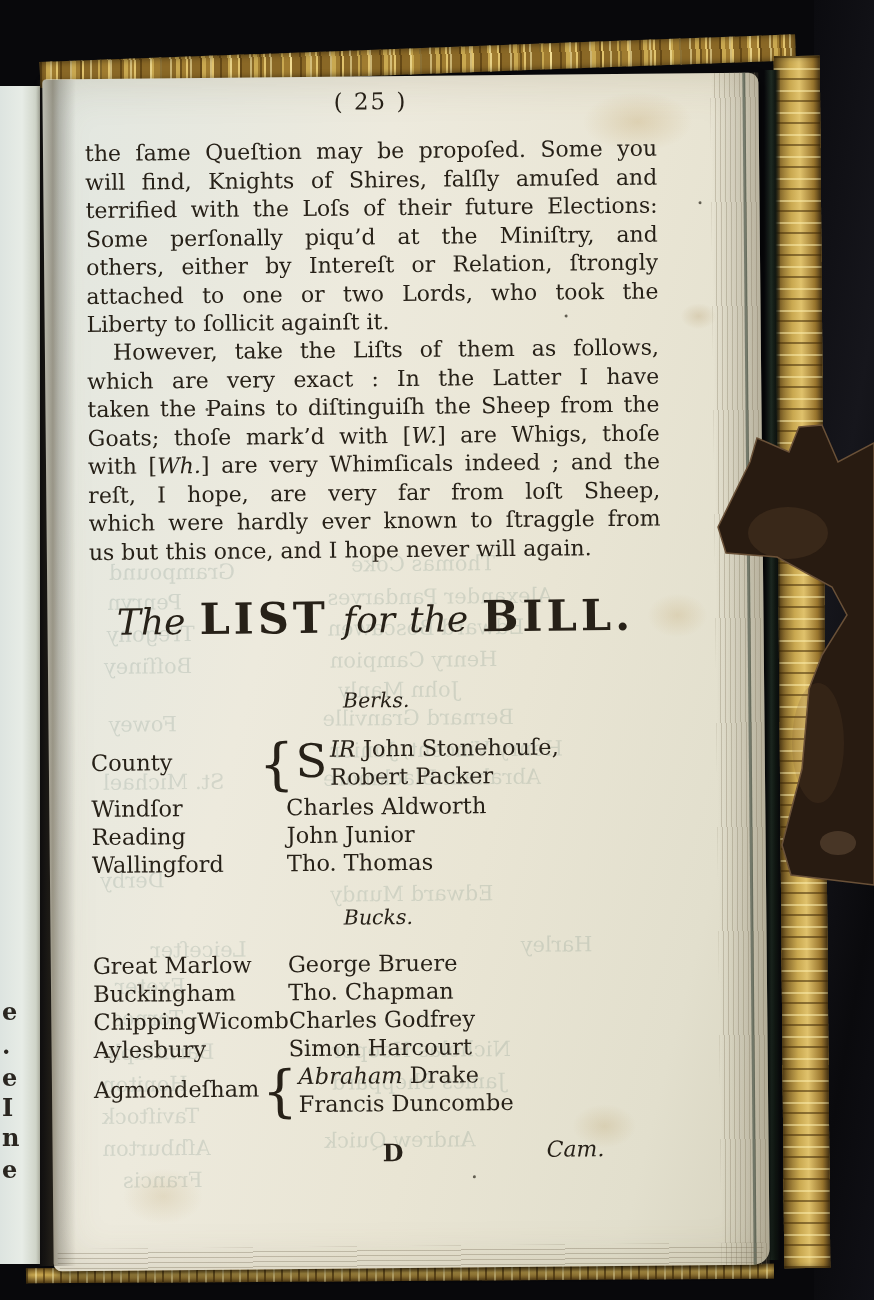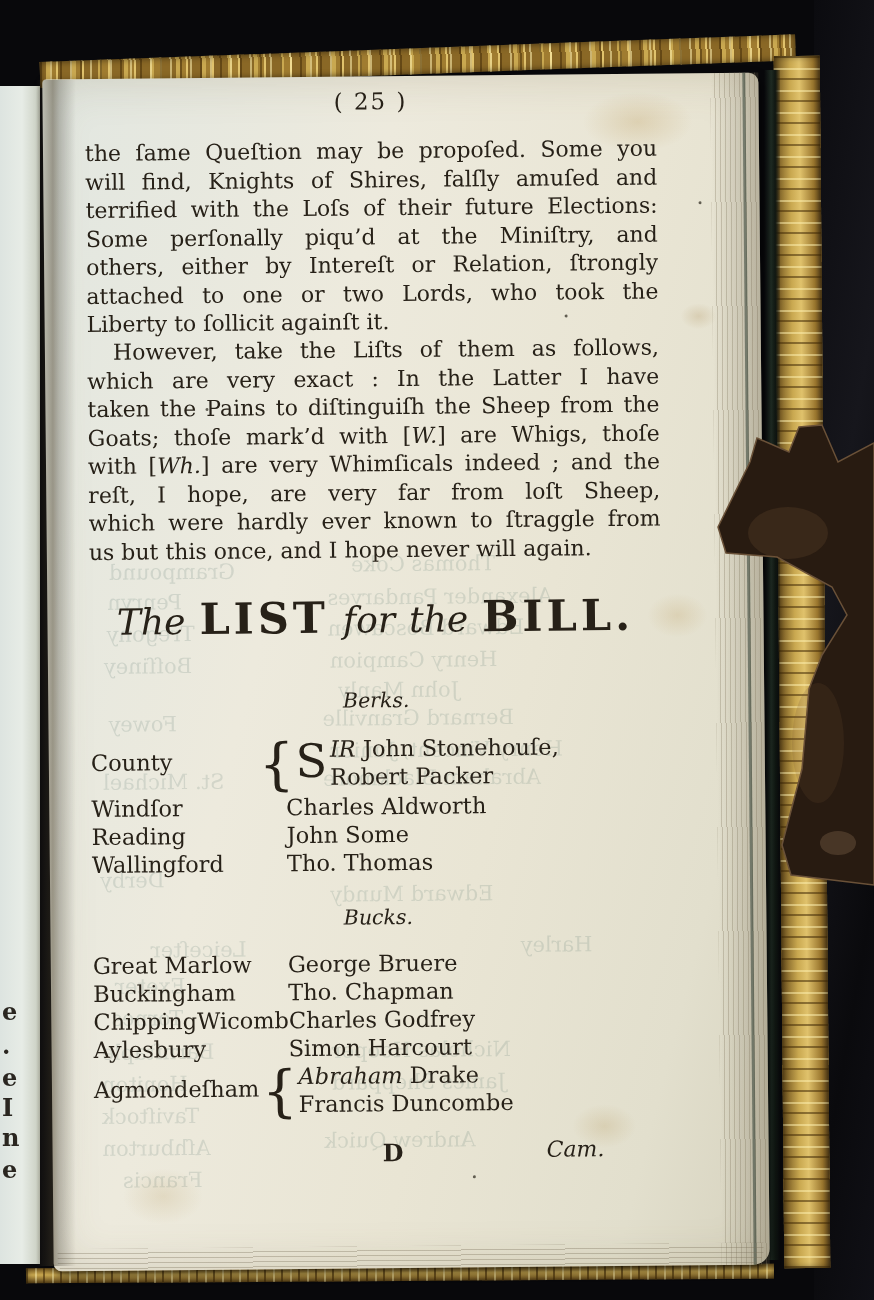--- a/index.html
+++ b/index.html
@@ -187,21 +187,21 @@
             </div>
             <div class="row">
               <span class="place">Windſor</span>
               <span class="mlines">
                 <div class="mline">Charles Aldworth</div>
               </span>
             </div>
             <div class="row">
               <span class="place">Reading</span>
               <span class="mlines">
-                <div class="mline">John Some</div>
+                <div class="mline">John Junior</div>
               </span>
             </div>
             <div class="row">
               <span class="place">Wallingford</span>
               <span class="mlines">
                 <div class="mline">Tho. Thomas</div>
               </span>
             </div>
           </div>
       </section>

